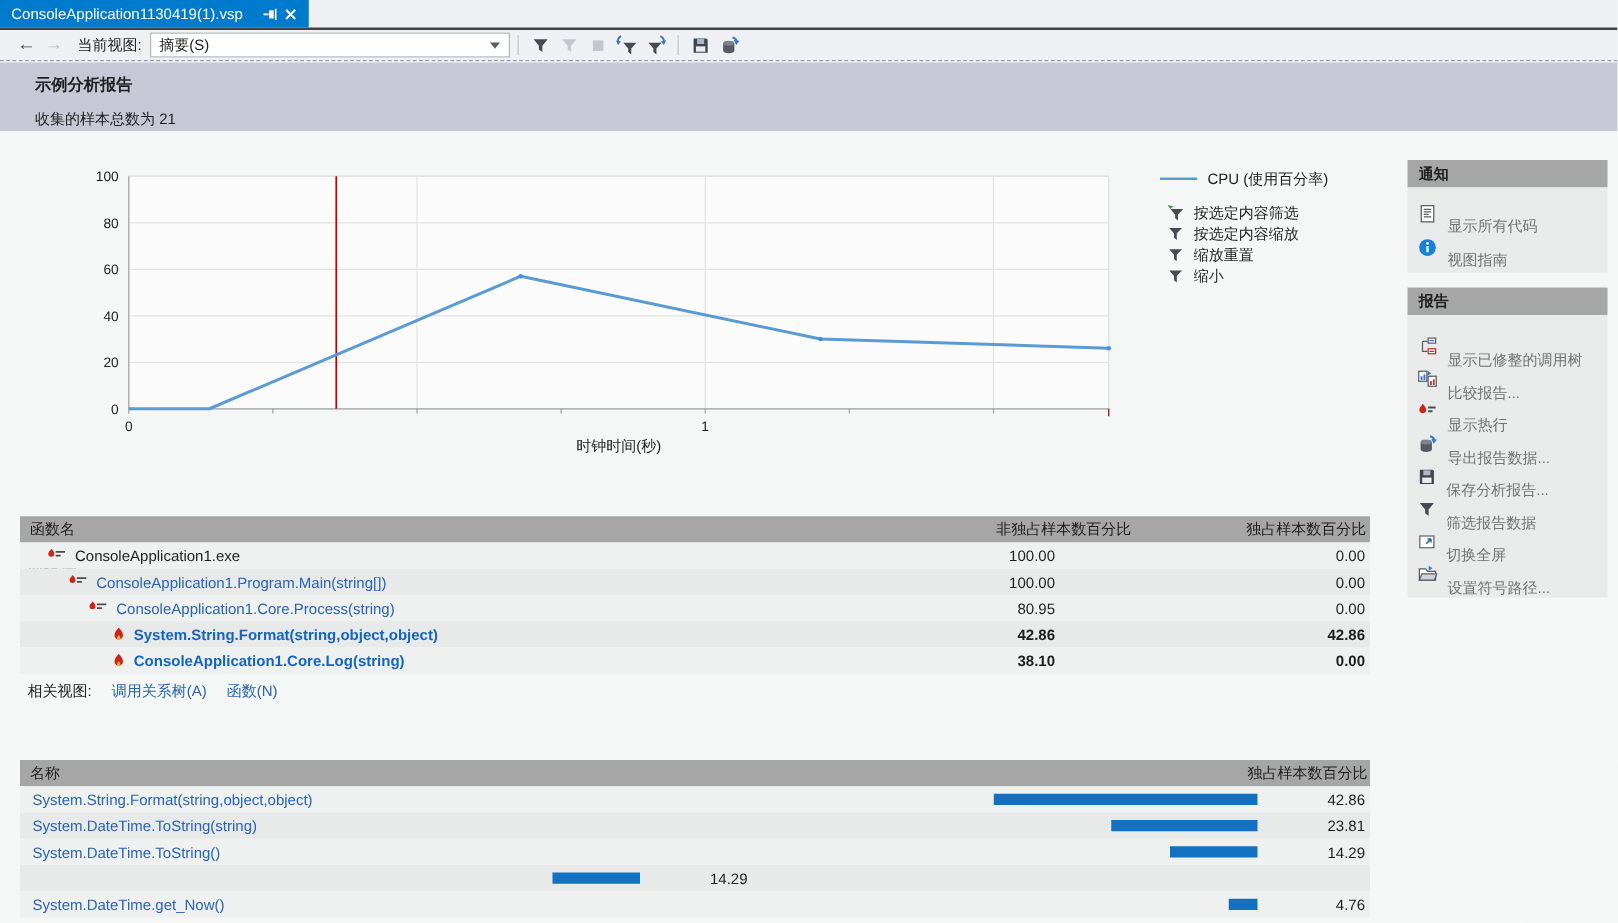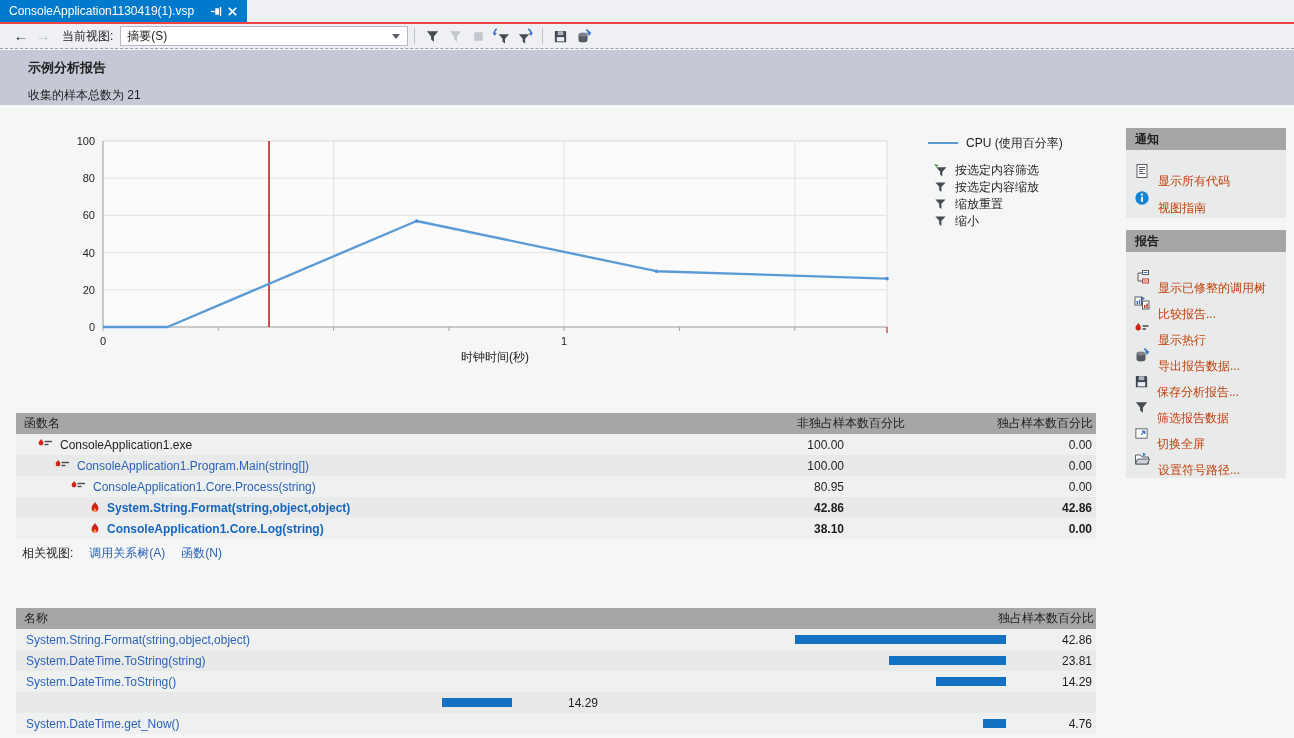--- a/index.html
+++ b/index.html
@@ -1,21 +1,21 @@
 <!DOCTYPE html>
 <html><head>
 <meta charset="utf-8">
 <style>
   * { margin:0; padding:0; box-sizing:border-box; }
   html,body { width:1294px; height:738px; }
   body { font-family:"Liberation Sans","DejaVu Sans",sans-serif; font-size:12px; color:#1e1e1e; }
   #app { position:relative; width:1294px; height:738px; background:#f5f6f6; overflow:hidden; }
 
   
-  .tabstrip { position:absolute; left:0; top:0; width:1294px; height:24px; background:#eef0f4; border-bottom:2px solid #ef4444; }
+  .tabstrip { position:absolute; left:0; top:0; width:1294px; height:24px; background:#eef0f4; border-bottom:2px solid #404040; }
   .tab { position:absolute; left:0; top:0; height:22px; background:#007acc; color:#fff; display:flex; align-items:center; padding:0 9px; }
   .tab-label { margin-right:12px; }
   .tab-icon { display:flex; align-items:center; margin-left:4px; cursor:pointer; }
 
   
   .toolbar { position:absolute; left:0; top:24px; width:1294px; height:25px; background:#eef0f4; border-bottom:1px dashed #9a9da8; display:flex; align-items:center; }
   .nav-arrow { width:22px; text-align:center; font-size:15px; line-height:20px; cursor:pointer; }
   .nav-back { margin-left:10px; color:#3d4048; }
   .nav-fwd { color:#b9bdc7; margin-right:8px; }
   .tb-label { margin-right:7px; }
@@ -43,21 +43,21 @@
   
   .sidebar { position:absolute; left:1126px; top:23px; width:160px; }
   .sb-header { height:22px; background:#a6a6a6; font-weight:bold; display:flex; align-items:center; padding-left:9px; }
   .sb-body { background:#e9eaea; }
   .sb-body-notif { padding:7px 0; }
   .sb-body-report { padding:12px 0 6px 0; }
   .sb-gap { height:12px; }
   .sb-item { height:27px; display:flex; align-items:center; padding-left:8px; cursor:pointer; }
   .sb-item-r { height:26px; }
   .sb-item svg { flex:none; }
-  .sb-link { color:#c2410c; margin-left:8px;margin-top:22px; }
+  .sb-link { color:#737373; margin-left:8px;margin-top:22px; }
 
   
   .sec-title { position:absolute; left:22px; font-size:13px; font-weight:bold;margin-top:48px; }
   .vs-table { position:absolute; left:16px; width:1080px; }
   .thead { display:flex; height:21px; background:#a6a6a6; align-items:center; }
   .trow { display:flex; height:21px; align-items:center;gap:44px; }
   .trow:nth-child(odd) { background:#e8e9e9; }
   .trow:nth-child(even) { background:#eff0f0; }
   .c-name { flex:1; display:flex; align-items:center; overflow:hidden; white-space:nowrap; }
   .thead .c-name { padding-left:8px; }

